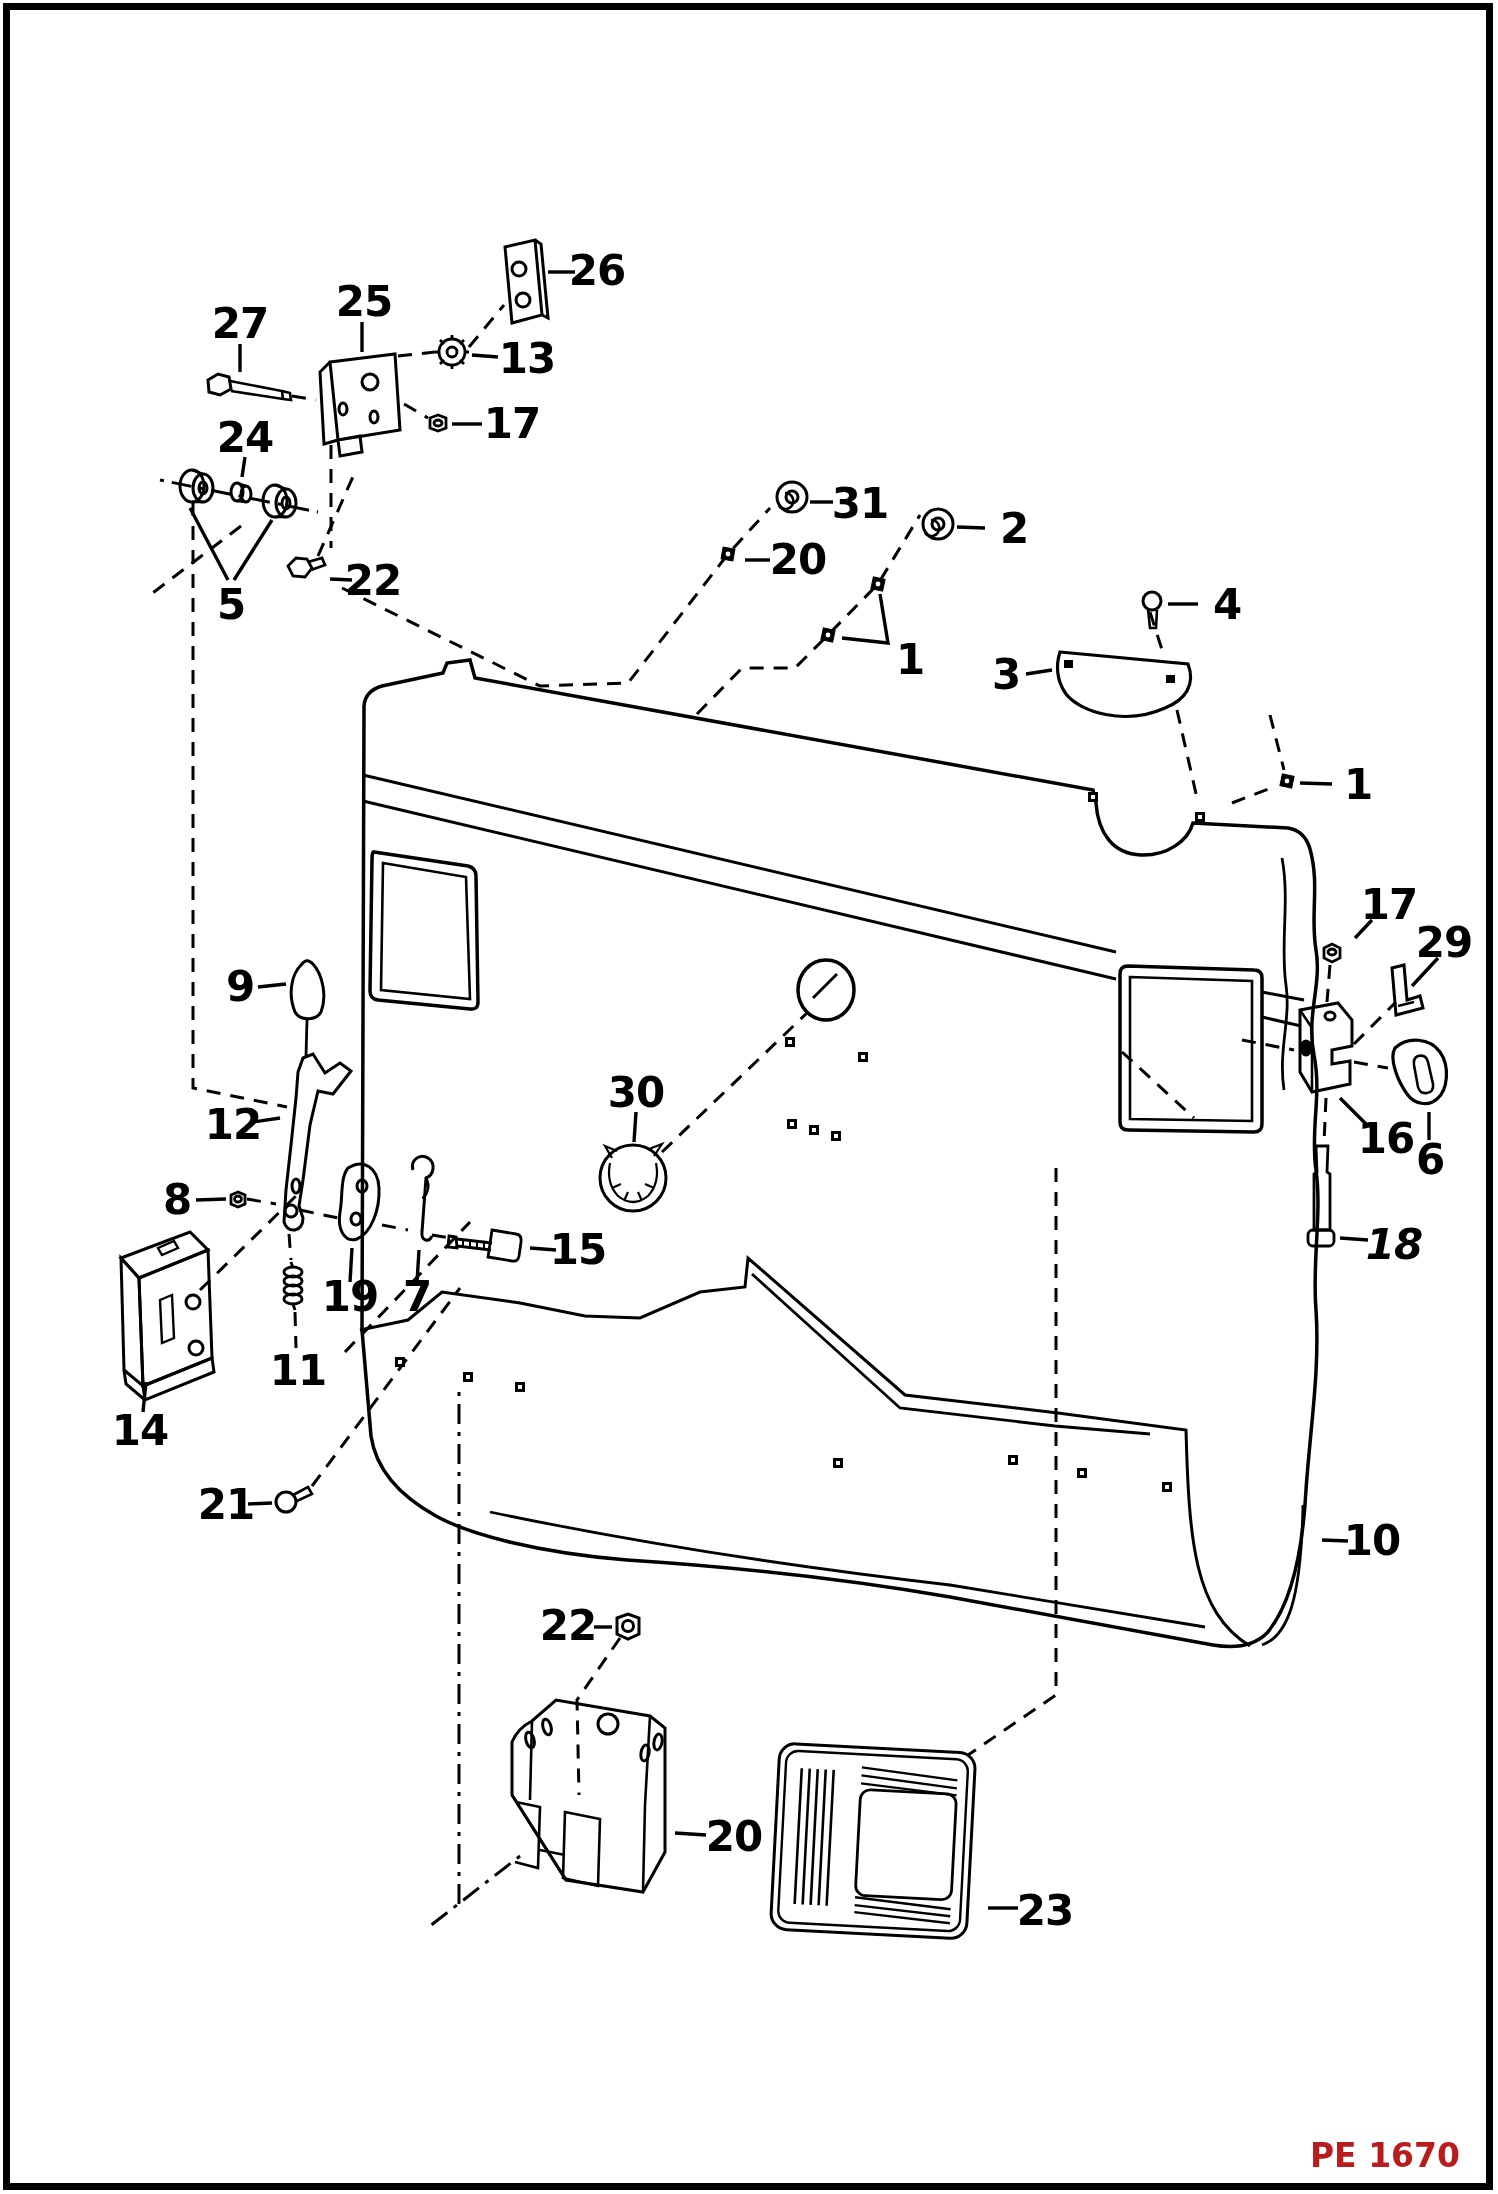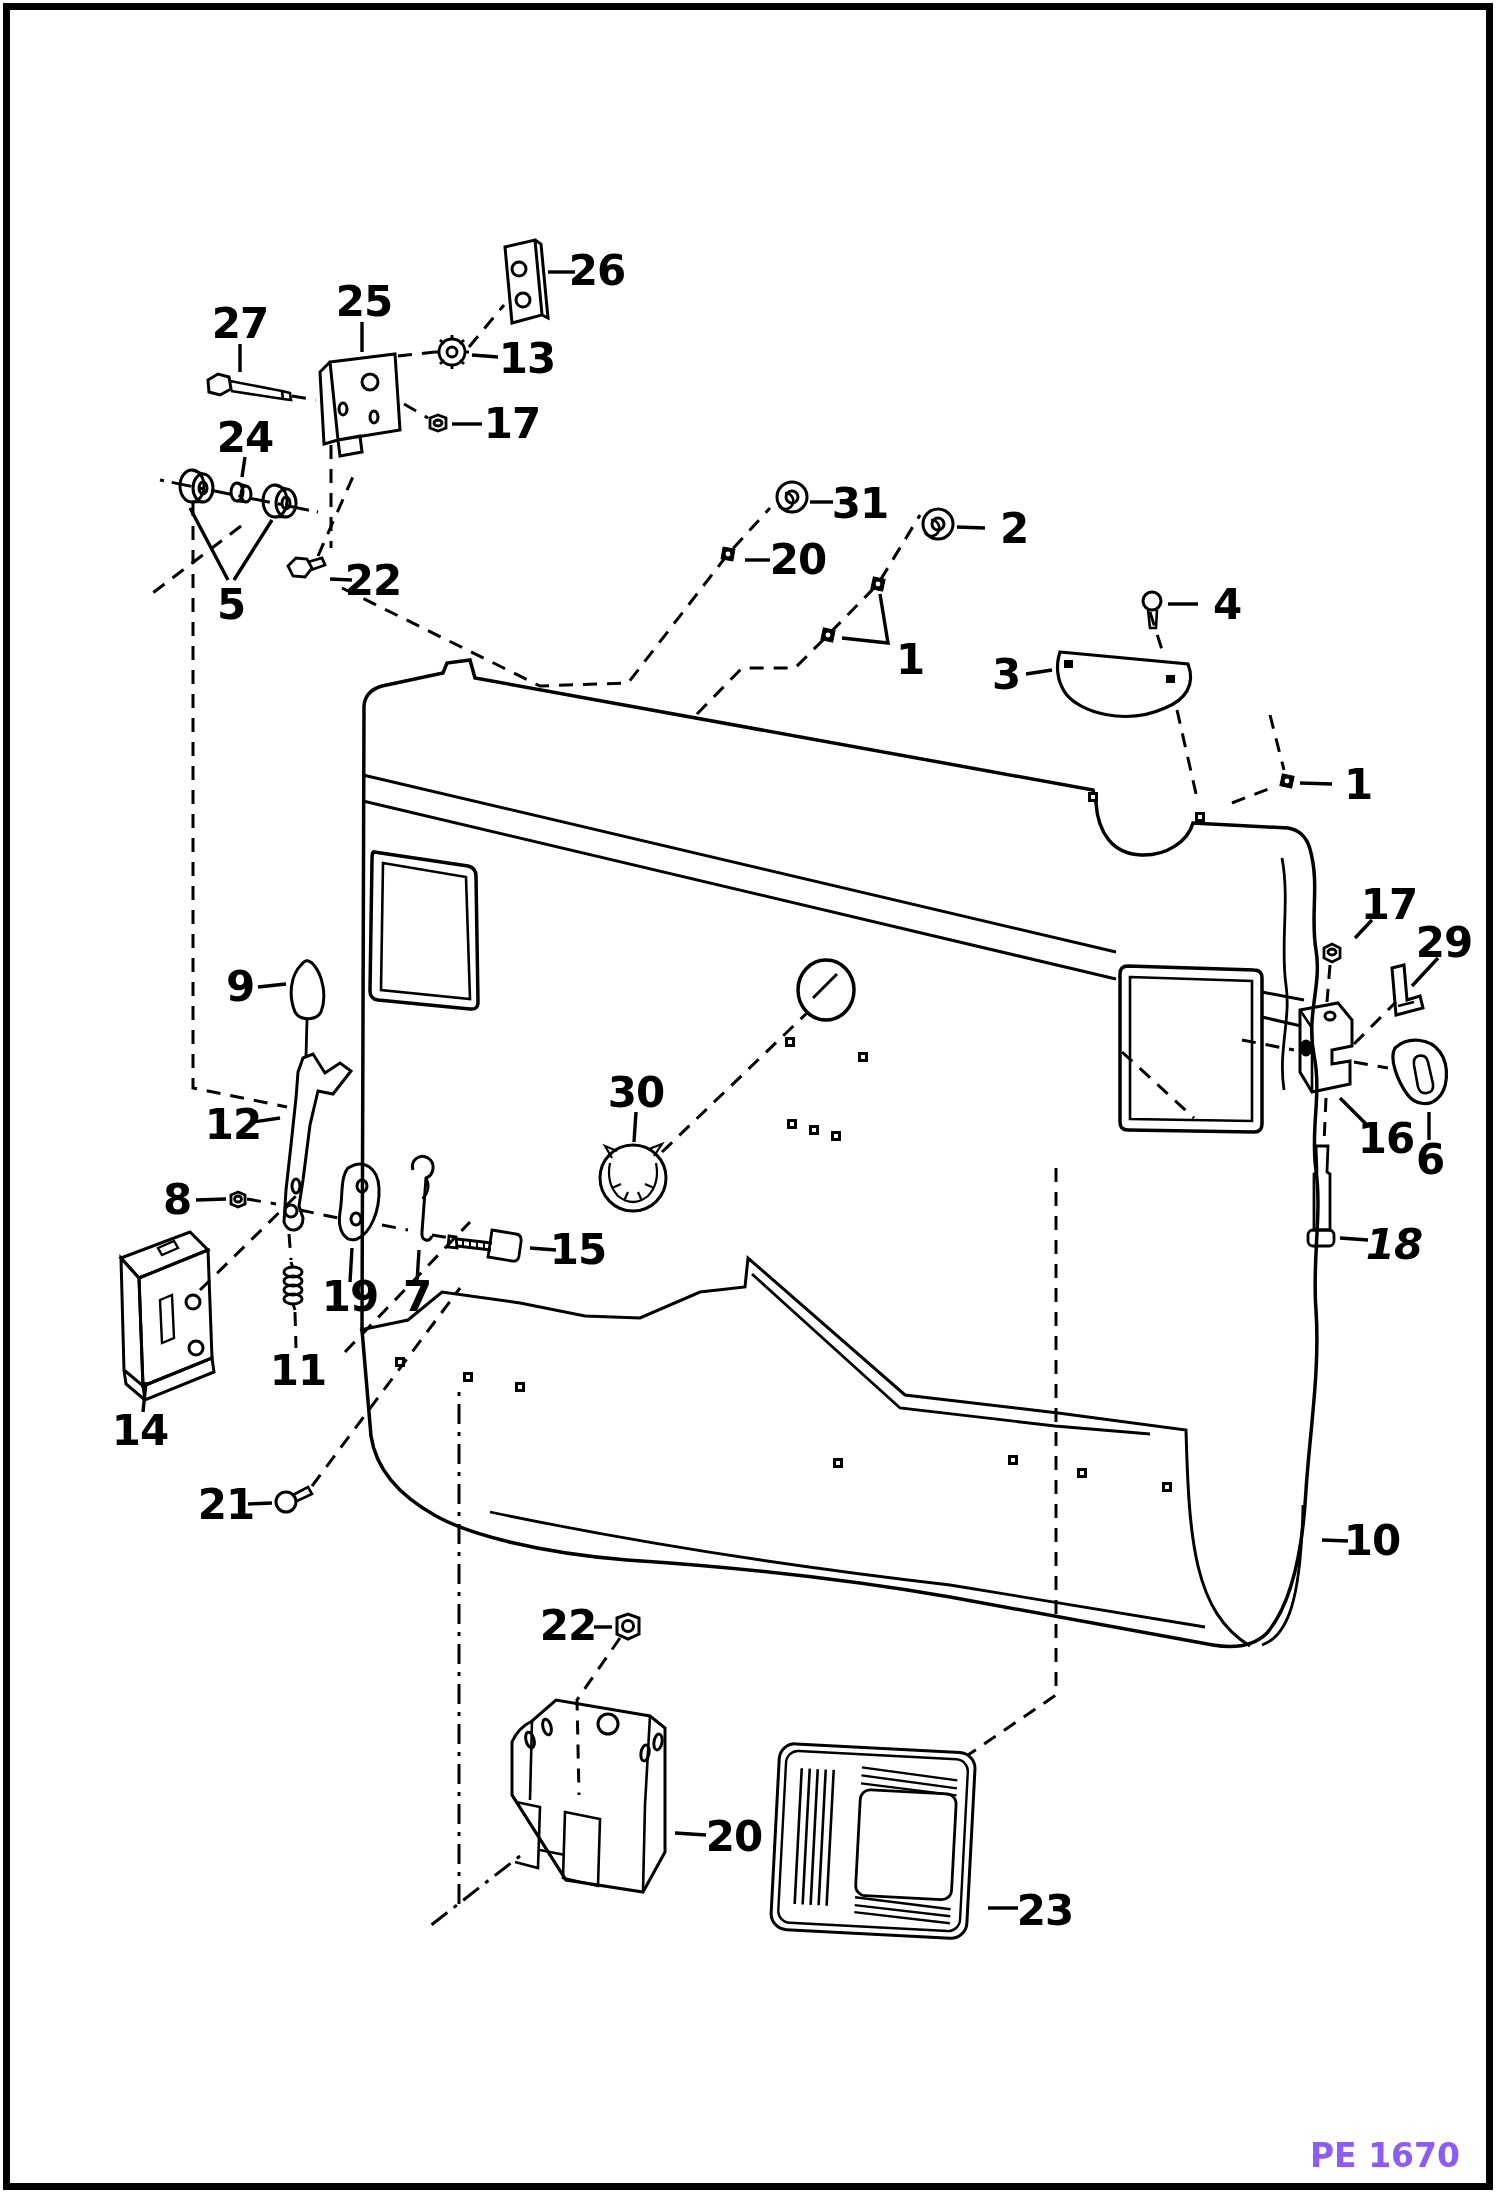--- a/index.html
+++ b/index.html
@@ -24,21 +24,21 @@
     letter-spacing:-1px;
     color:#000;
     font-family:"DejaVu Sans", sans-serif;
     white-space:nowrap;
   }
   .figcode{
     position:absolute;
     right:38px;top:2136px;
     font-weight:bold;
     font-size:33px;
-    color:#8b5cf6;
+    color:#b91c1c;
     font-family:"DejaVu Sans", sans-serif;
   }
 </style>
 </head>
 <body>
 
 <div class="page">
   <svg class="art" viewBox="0 0 1498 2194" fill="none" stroke="#000">
 
     <g stroke-width="3.5">

